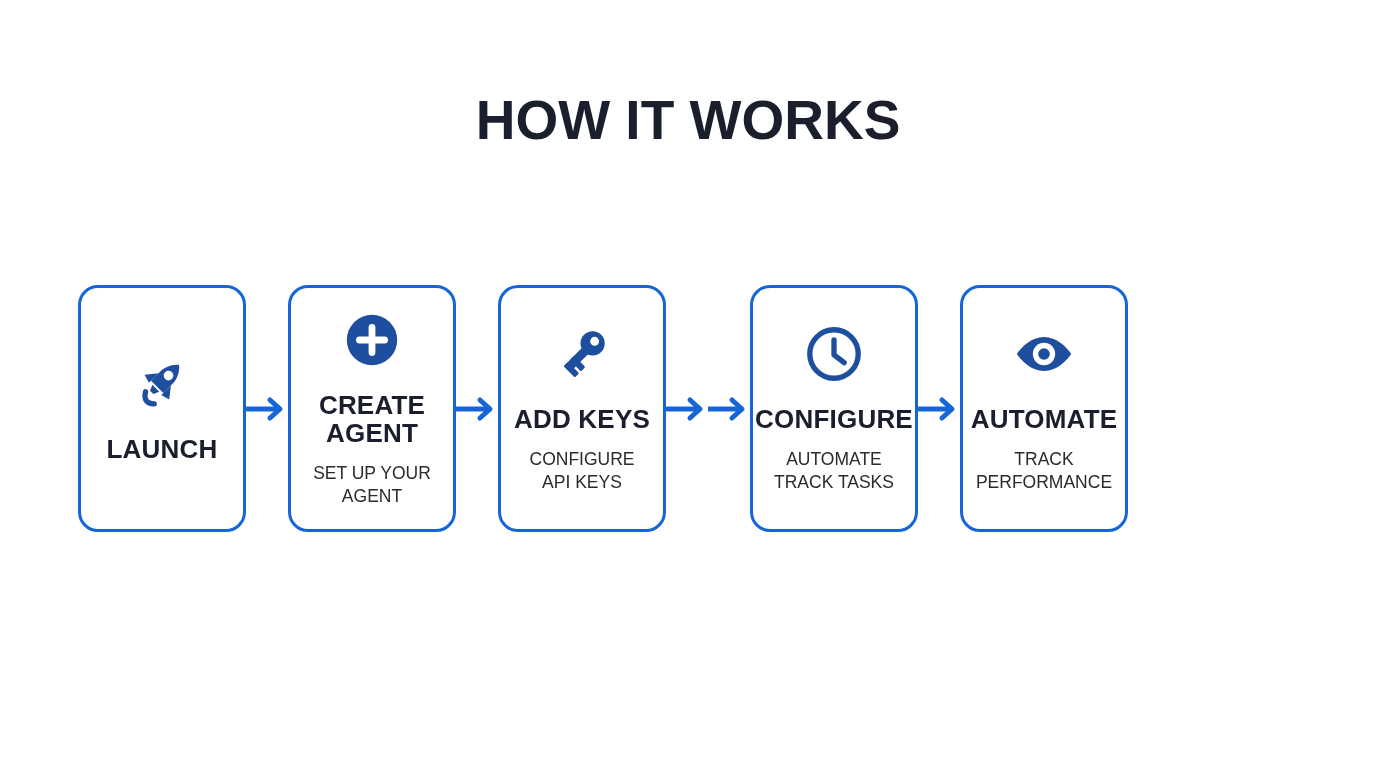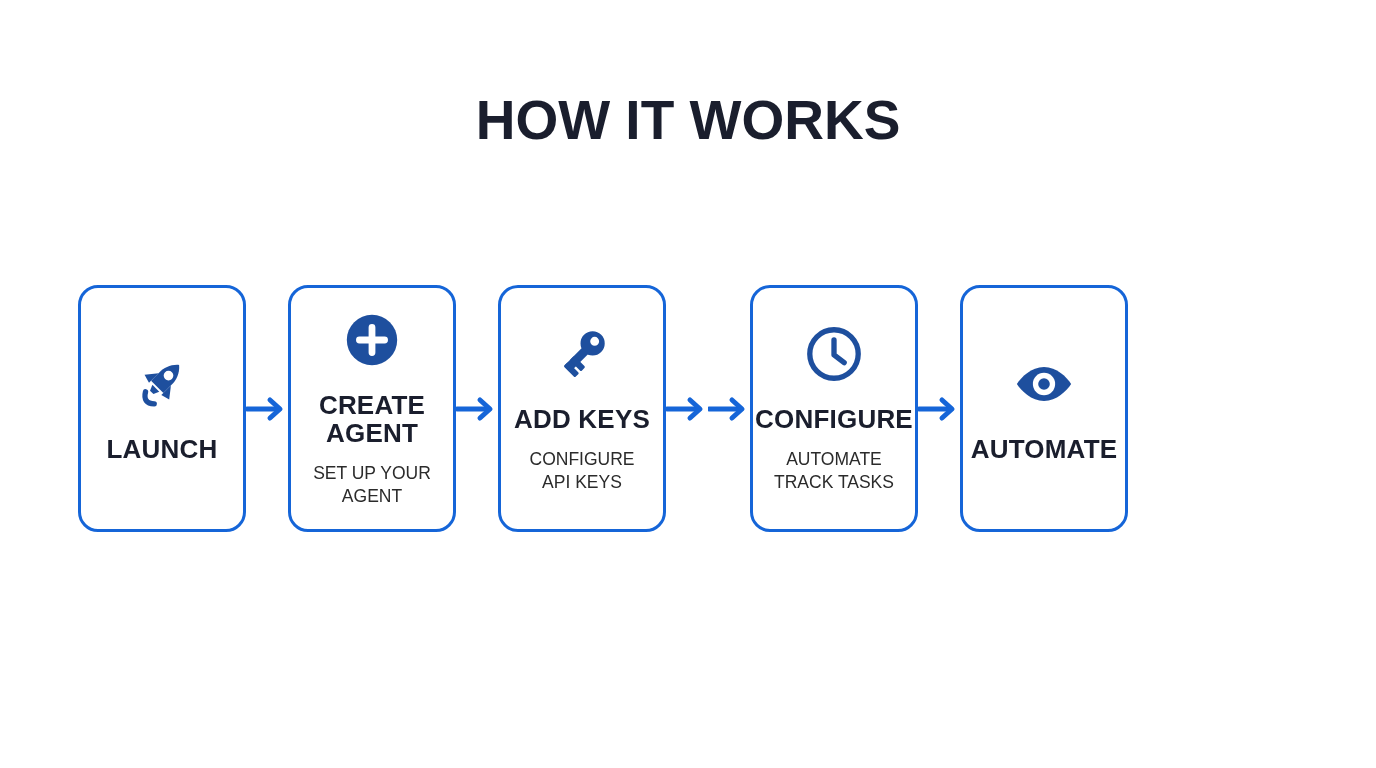--- a/index.html
+++ b/index.html
@@ -164,16 +164,18 @@
 
     <div class="step">
       <div class="step-icon">
         <svg width="66" height="62" viewBox="0 0 64 64" fill="var(--icon)">
           <path d="M32 14.5 C19 14.5 8.5 25 4 32 C8.5 39 19 49.5 32 49.5 C45 49.5 55.5 39 60 32 C55.5 25 45 14.5 32 14.5 Z"></path>
           <circle cx="32" cy="32" r="11.5" fill="#fff"></circle>
           <circle cx="32" cy="32" r="6" fill="var(--icon)"></circle>
         </svg>
       </div>
       <div class="step-title">AUTOMATE</div>
+      <div class="step-desc">TRACK
+PERFORMANCE</div>
     </div>
 
   </div>
 </div>
 
 </body></html>

